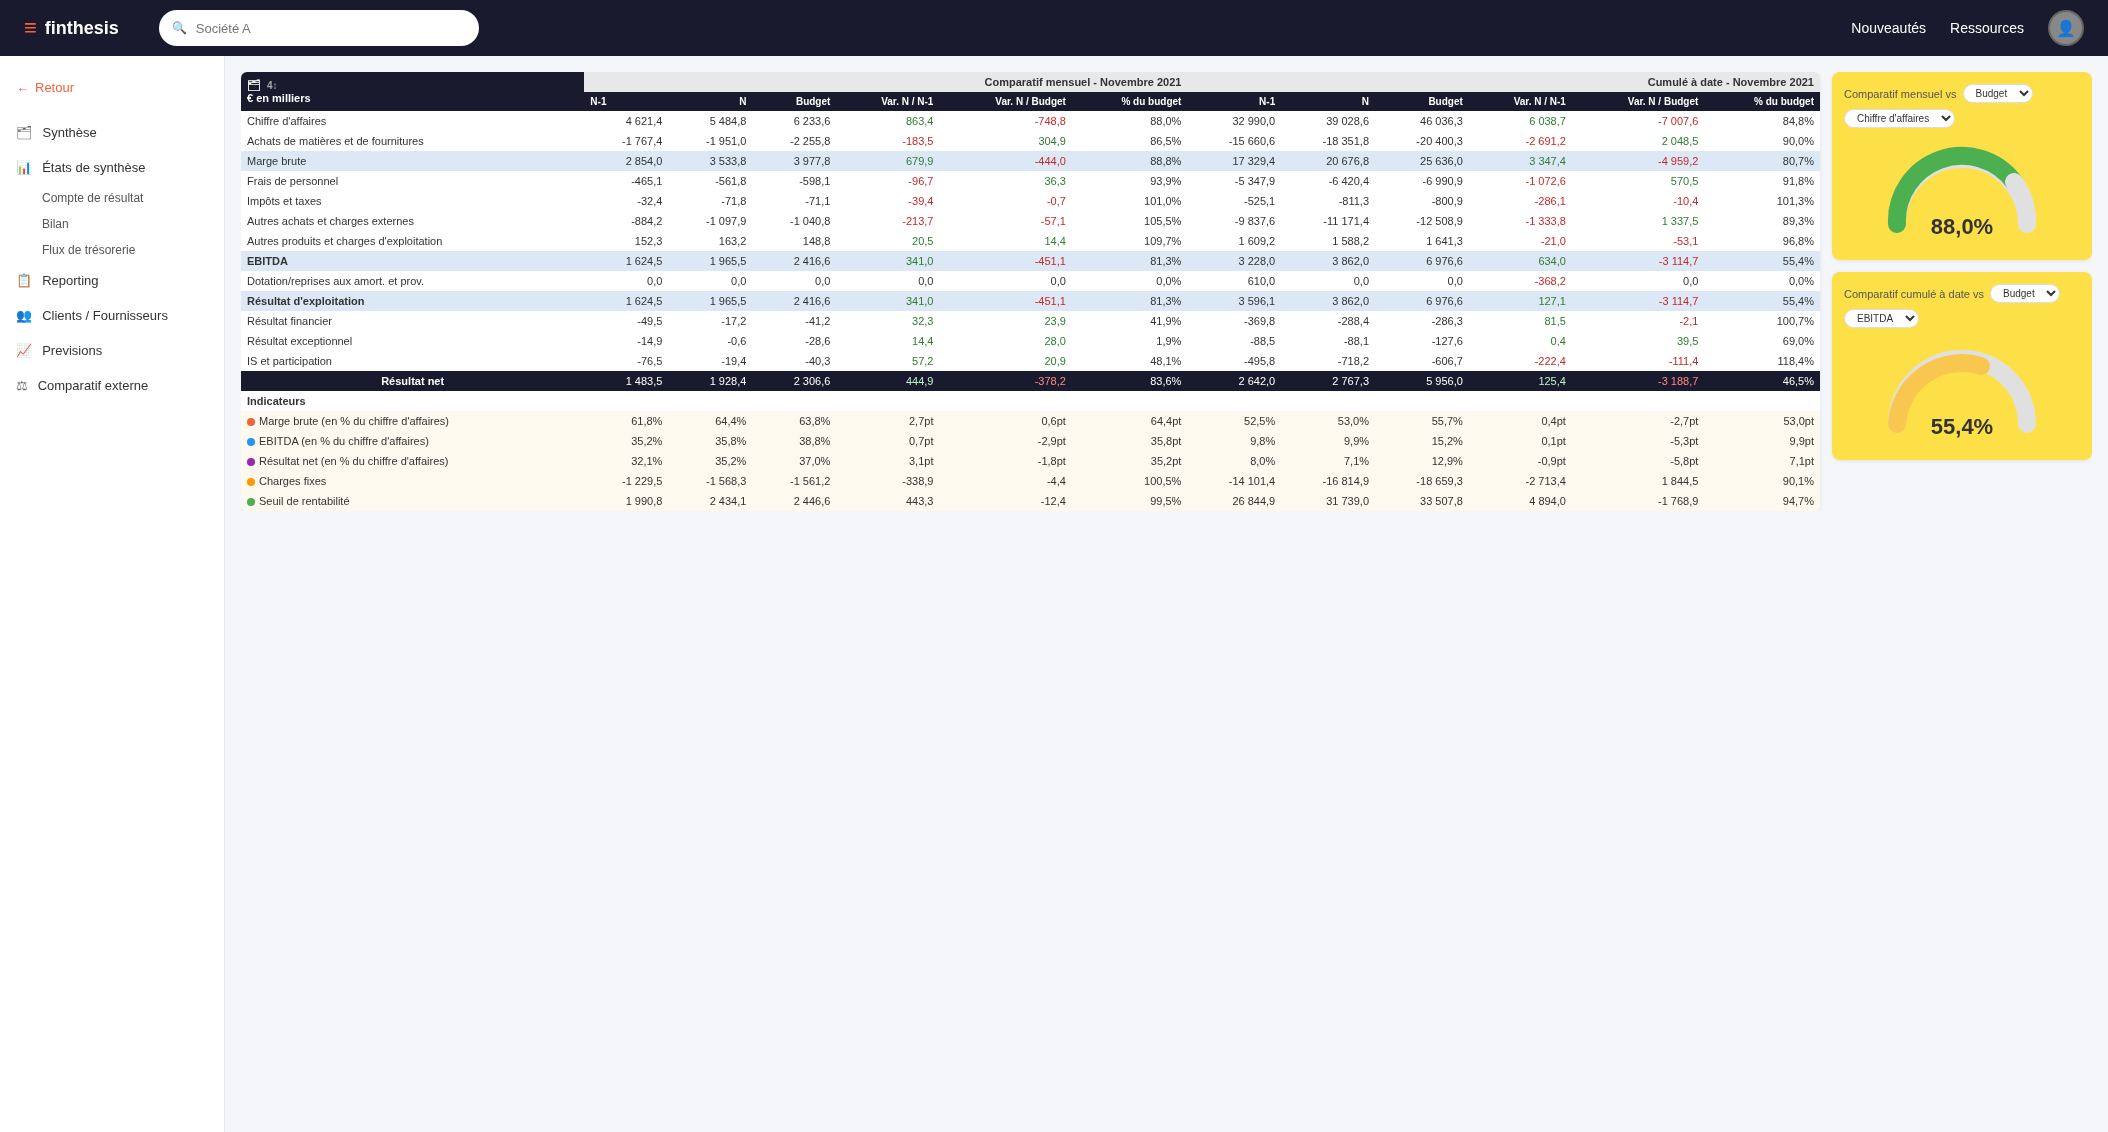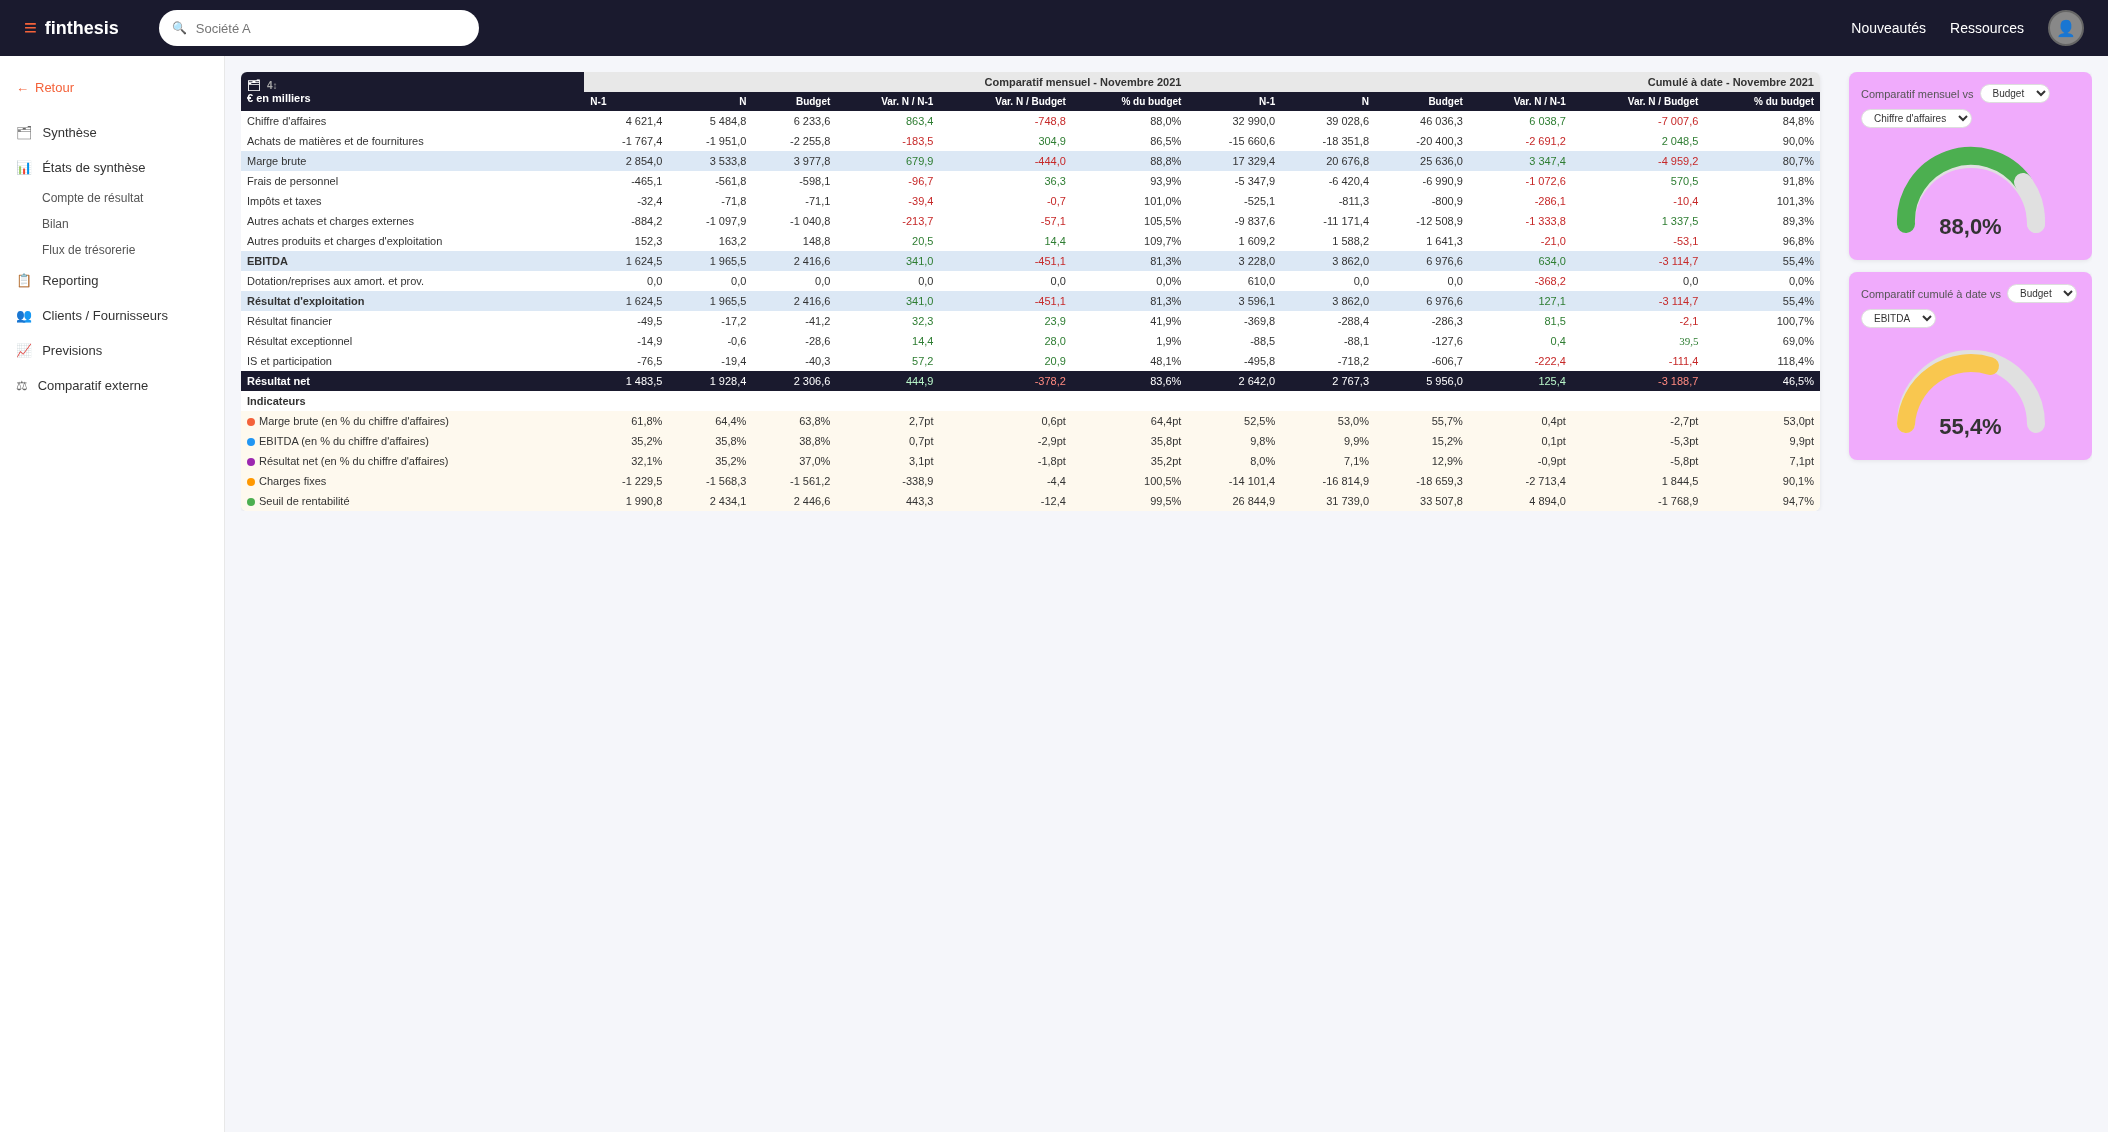--- a/index.html
+++ b/index.html
@@ -147,24 +147,23 @@
       font-size: 11px; font-weight: 600; color: #333;
     }
     .indicator-row { background: #fef9ee; }
     .indicator-dot {
       display: inline-block; width: 8px; height: 8px;
       border-radius: 50%; margin-right: 4px; vertical-align: middle;
     }
 
     
     .chart-card {
-      background: #f0abfc; border-radius: 8px;
+      background: #fde047; border-radius: 8px;
       padding: 12px; margin-bottom: 12px;
       box-shadow: 0 1px 4px rgba(0,0,0,0.08);
-      margin-left: 17px;
     }
     .chart-header {
       font-size: 11px; color: #555; margin-bottom: 8px;
       display: flex; align-items: center; gap: 6px; flex-wrap: wrap;
     }
     .chart-select {
       border: 1px solid #ddd; border-radius: 12px;
       padding: 2px 8px; font-size: 10px; background: white;
       color: #333; cursor: pointer;
     }
@@ -452,40 +451,40 @@
                 <td>-14,9</td>
                 <td>-0,6</td>
                 <td>-28,6</td>
                 <td style="color: rgb(46, 125, 50);">14,4</td>
                 <td style="color: rgb(46, 125, 50);">28,0</td>
                 <td>1,9%</td>
                 <td>-88,5</td>
                 <td>-88,1</td>
                 <td>-127,6</td>
                 <td style="color: rgb(46, 125, 50);">0,4</td>
-                <td style="color: rgb(46, 125, 50); font-family: Liberation Serif, serif;">39,5</td>
+                <td style="color: rgb(46, 125, 50);">39,5</td>
                 <td>69,0%</td>
               </tr>
               <tr>
                 <td style="text-align: left; font-weight: normal;">IS et participation</td>
                 <td>-76,5</td>
                 <td>-19,4</td>
                 <td>-40,3</td>
                 <td style="color: rgb(46, 125, 50);">57,2</td>
                 <td style="color: rgb(46, 125, 50);">20,9</td>
                 <td>48,1%</td>
                 <td>-495,8</td>
                 <td>-718,2</td>
                 <td>-606,7</td>
                 <td style="color: rgb(198, 40, 40);">-222,4</td>
                 <td style="color: rgb(198, 40, 40);">-111,4</td>
                 <td>118,4%</td>
               </tr>
               <tr class="row-dark">
-                <td style="text-align: left; font-weight: 600;">Résultat net</td>
+                <td style="text-align: center; font-weight: 600;">Résultat net</td>
                 <td>1 483,5</td>
                 <td>1 928,4</td>
                 <td>2 306,6</td>
                 <td style="color: rgb(185, 246, 202);">444,9</td>
                 <td style="color: rgb(255, 138, 128);">-378,2</td>
                 <td>83,6%</td>
                 <td>2 642,0</td>
                 <td>2 767,3</td>
                 <td>5 956,0</td>
                 <td style="color: rgb(185, 246, 202);">125,4</td>

